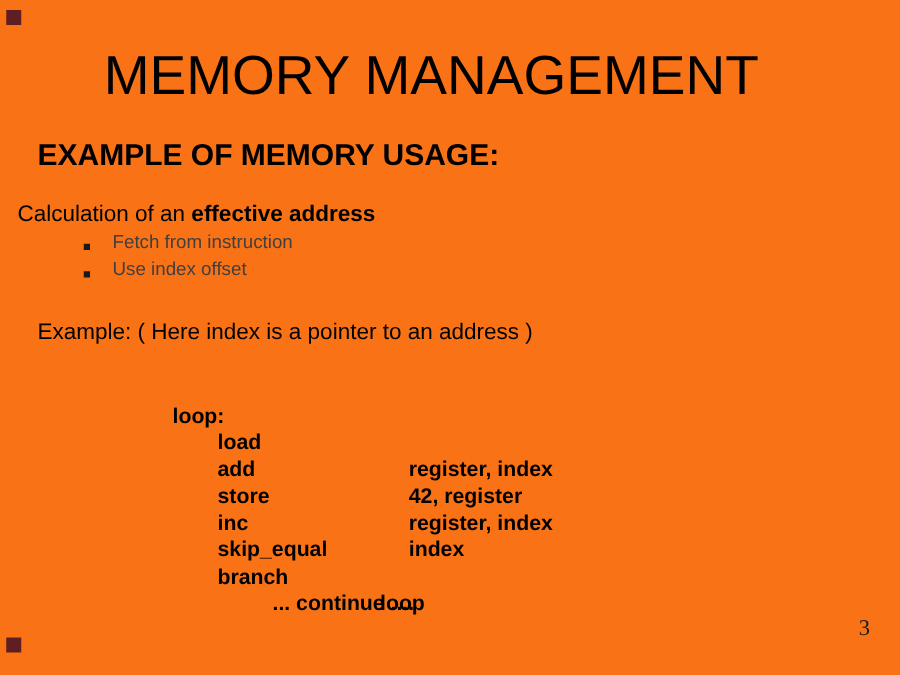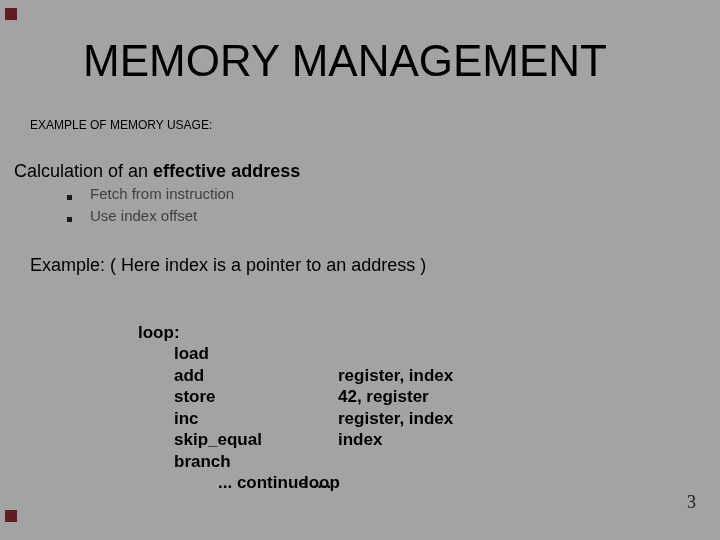--- a/index.html
+++ b/index.html
@@ -1,49 +1,49 @@
 <!DOCTYPE html>
 <html><head>
 <meta charset="utf-8">
 <style>
   html,body { margin:0; padding:0; }
   body { width:720px; height:540px; background:#ffffff; overflow:hidden;
          font-family:"Liberation Sans", sans-serif; }
-  .slide { position:relative; width:720px; height:540px; background:#a3a3a3; }
+  .slide { position:relative; width:720px; height:540px; background:#f97316; }
 
   .corner-marker { position:absolute; width:12px; height:12px; background:#5f1f22; }
   .corner-marker.top { left:5px; top:8px; }
   .corner-marker.bottom { left:5px; top:510px; }
 
   .slide-title { position:absolute; left:0; top:38px; width:690px;
                  text-align:center; font-size:44px; font-weight:400;
                  color:#000000; line-height:46px; letter-spacing:0; white-space:nowrap; }
 
-  .heading { position:absolute; left:30px; top:114px; font-size:12px;
-             font-weight:400; color:#000000; line-height:22px; white-space:nowrap; }
+  .heading { position:absolute; left:30px; top:114px; font-size:24px;
+             font-weight:700; color:#000000; line-height:22px; white-space:nowrap; }
 
   .calc-line { position:absolute; left:14px; top:160px; font-size:18px;
                color:#000000; line-height:22px; white-space:nowrap; }
   .calc-line .bold { font-weight:700; }
 
   .bullet-list { position:absolute; left:67px; top:183px; width:400px;
                  font-size:15px; color:#3f3f3f; }
   .bullet-item { position:relative; height:22px; line-height:22px;
                  padding-left:23px; white-space:nowrap; }
   .bullet-square { position:absolute; left:0; top:12px; width:5px; height:5px;
                    background:#1a1a1a; }
 
   .example-line { position:absolute; left:30px; top:254px; font-size:18px;
                   color:#000000; line-height:22px; white-space:nowrap; }
 
   .code-block { position:absolute; left:0; top:300px; width:720px;
                 font-size:17px; font-weight:700; color:#000000; }
   .crow { position:relative; height:21.5px; line-height:21.5px; white-space:pre;text-align:center; }
   .crow .c1 { position:absolute; }
-  .crow .c2 { position:absolute; left:338px; }
+  .crow .c2 { position:absolute; left:327px; }
   .crow.r-label .c1 { left:138px; }
   .crow.r-op .c1 { left:174px; }
   .crow.r-branch .c2 { left:264px;margin-left:40px; }
   .crow.r-cont .c1 { left:218px; }
 
   .page-number { position:absolute; left:646px; top:492px; width:50px;
                  text-align:right; font-family:"Liberation Serif", serif;
                  font-size:18px; color:#1a1a1a; line-height:21px; }
 </style>
 </head>

